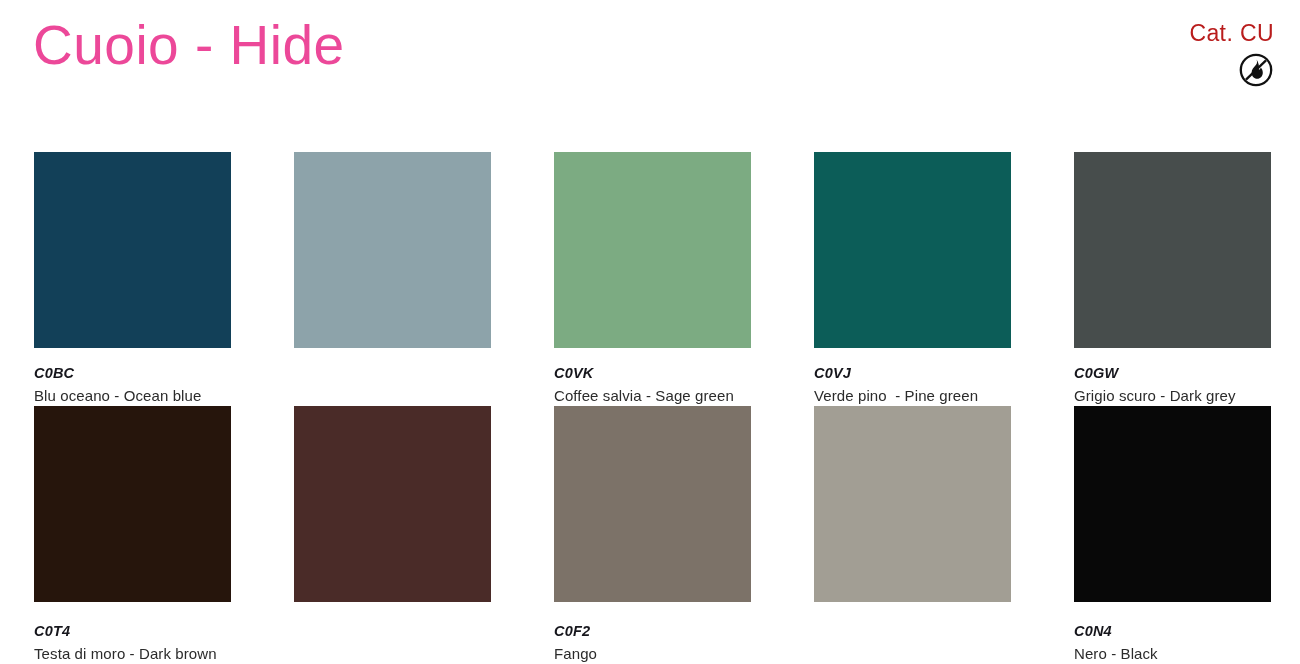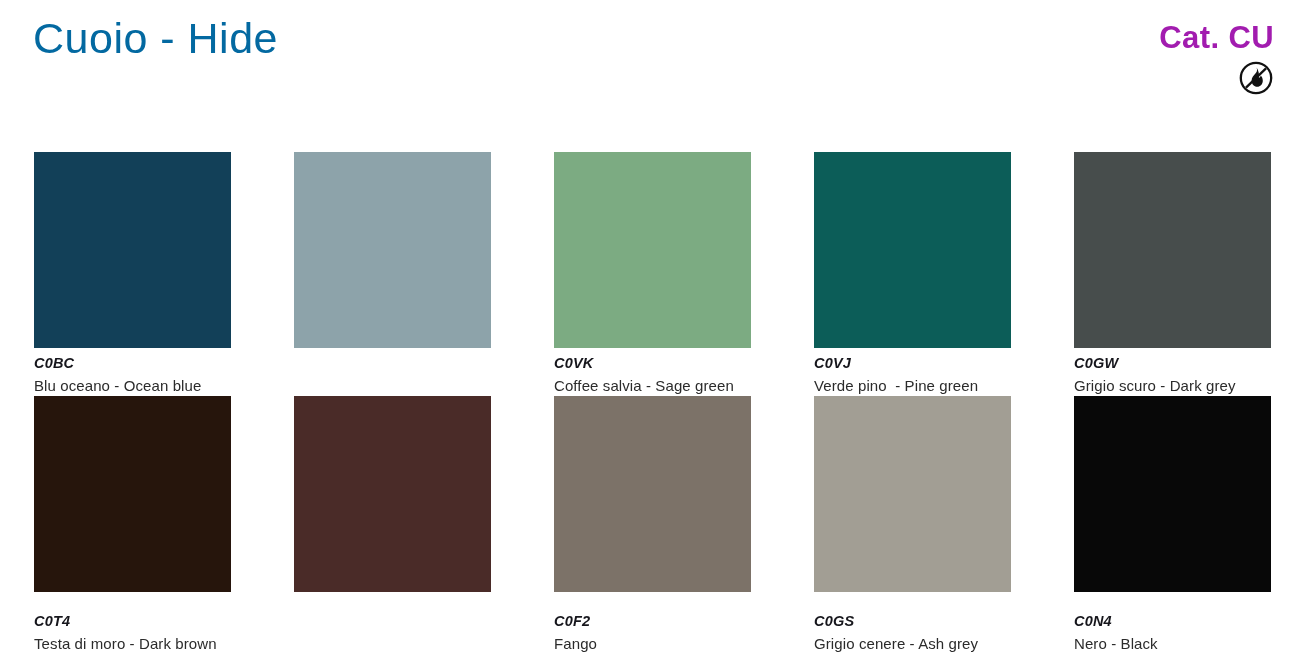--- a/index.html
+++ b/index.html
@@ -14,38 +14,38 @@
     overflow: hidden;
     font-family: "Liberation Sans", sans-serif;
     -webkit-font-smoothing: antialiased;
   }
 
   
   #page-title {
     position: absolute;
     left: 33px;
     top: 14px;
-    font-size: 43px;
+    font-size: 55px;
     font-weight: 300;
     letter-spacing: 0.5px;
-    color: #0369a1;
+    color: #ec4899;
     line-height: 1.15;
     white-space: pre;
   }
 
   #category-block {
     position: absolute;
     right: 26px;
     top: 22px;
     text-align: right;
   }
   #category-label {
-    font-size: 31px;
-    font-weight: 700;
-    color: #a21caf;
+    font-size: 23px;
+    font-weight: 400;
+    color: #b91c1c;
     letter-spacing: 0.4px;
     line-height: 1;
     white-space: pre;
   }
   #flame-icon-wrap {
     margin-top: 7px;
     display: flex;
     justify-content: flex-end;
   }
   #flame-icon-wrap svg { display: block; }
@@ -64,21 +64,21 @@
   .swatch-cell {
     width: 197px;
     position: relative;
   }
   .swatch-chip {
     width: 197px;
     height: 196px;
     display: block;
   }
   .swatch-meta {
-    padding-top: 7px;
+    padding-top: 17px;
   }
   .swatch-code {
     font-size: 14.5px;
     font-weight: bold;
     font-style: italic;
     color: #16161c;
     letter-spacing: 0.2px;
     line-height: 1.12;
     white-space: pre;
   }
@@ -163,24 +163,20 @@
   <div class="swatch-cell row-2">
     <span class="swatch-chip" style="background-color: rgb(124, 114, 104);"></span>
     <div class="swatch-meta">
       <div class="swatch-code">C0F2</div>
       <div class="swatch-name">Fango</div>
     </div>
   </div>
 
   <div class="swatch-cell row-2">
     <span class="swatch-chip" style="background-color: rgb(162, 158, 148);"></span>
-    <div class="swatch-meta">
-      <div class="swatch-code">C0GS</div>
-      <div class="swatch-name">Grigio cenere - Ash grey</div>
-    </div>
   </div>
 
   <div class="swatch-cell row-2">
     <span class="swatch-chip" style="background-color: rgb(8, 8, 8);"></span>
     <div class="swatch-meta">
       <div class="swatch-code">C0N4</div>
       <div class="swatch-name">Nero - Black</div>
     </div>
   </div>
 

